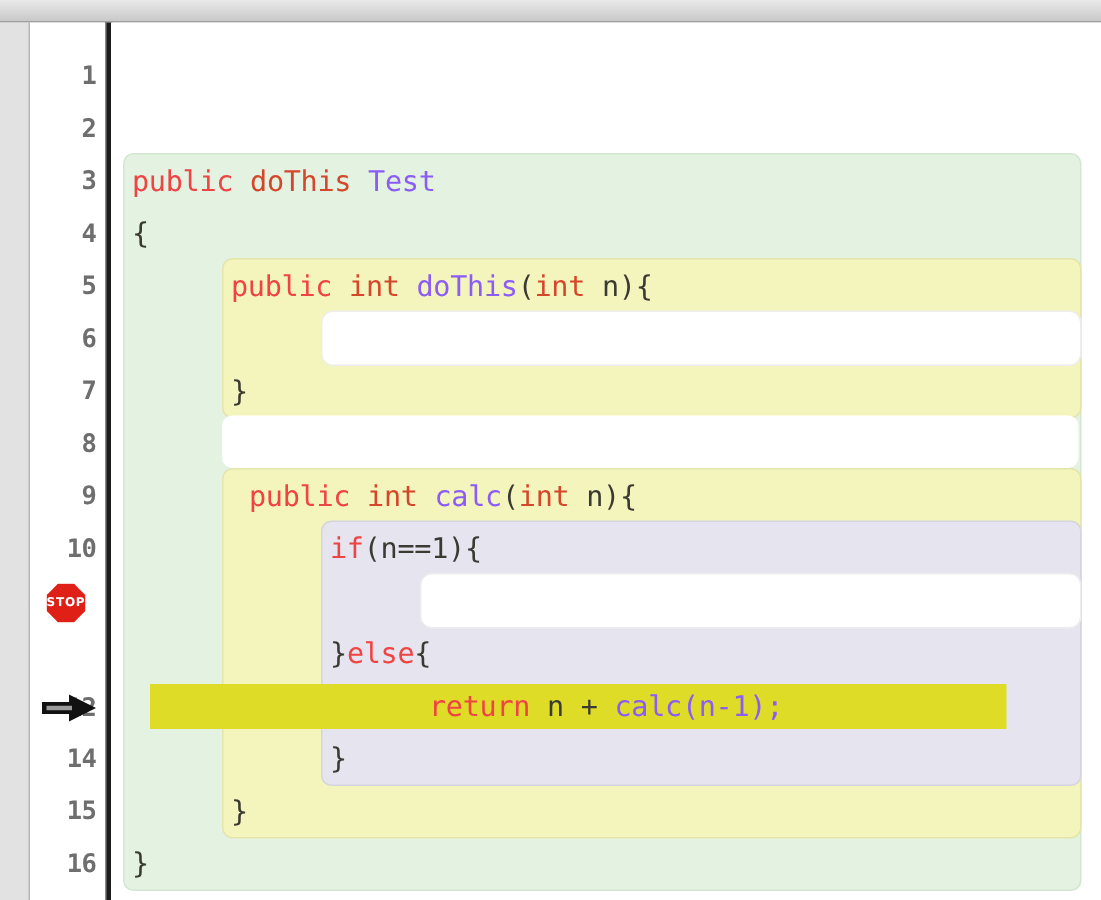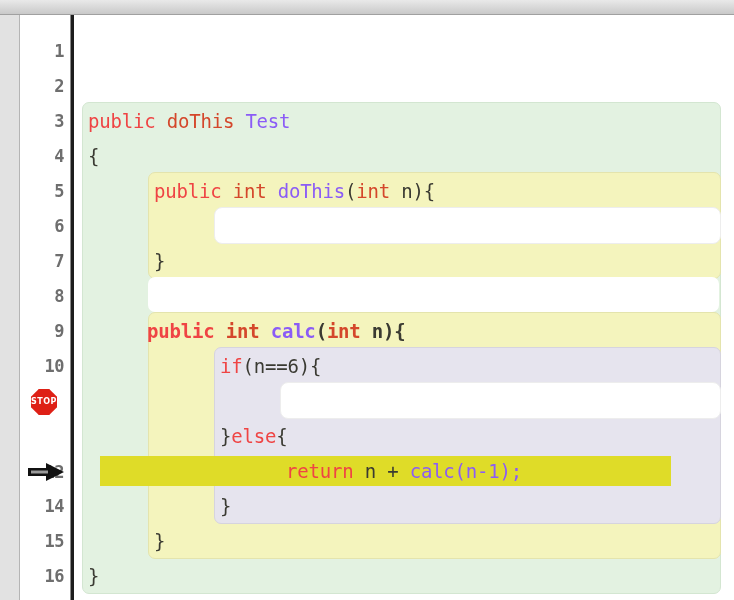--- a/index.html
+++ b/index.html
@@ -203,22 +203,22 @@
       <div class="blk blk-stmt" style="left: 140px; top: 192px; width: 505px; height: 35px;"></div>
       <div class="blk blk-method" style="left: 74px; top: 297px; width: 571px; height: 245px;"></div>
       <div class="blk blk-if" style="left: 140px; top: 332px; width: 505px; height: 175px;"></div>
       <div class="blk blk-stmt" style="left: 206px; top: 367px; width: 439px; height: 35px;"></div>
       <div class="blk" style="left: 74px; top: 262px; width: 571px; height: 35px; background: rgb(255, 255, 255);"></div>
       <div class="exec-hl" style="left: 26px; top: 441px; width: 571px; height: 30px;"></div>
       <div class="row" style="top: 89px; left: 14px;"><span class="kw">public</span><span class="plain"> </span><span class="type">doThis</span><span class="plain"> </span><span class="ident">Test</span></div>
       <div class="row" style="top: 124px; left: 14px;"><span class="plain">{</span></div>
       <div class="row" style="top: 159px; left: 80px;"><span class="kw">public</span><span class="plain"> </span><span class="type">int</span><span class="plain"> </span><span class="ident">doThis</span><span class="plain">(</span><span class="type">int</span><span class="plain"> n){</span></div>
       <div class="row" style="top: 229px; left: 80px;"><span class="plain">}</span></div>
-      <div class="row" style="top: 299px; left: 73px; font-weight: bold;"><span class="kw">public</span><span class="plain"> </span><span class="type">int</span><span class="plain"> </span><span class="ident">calc</span><span class="plain">(</span><span class="type">int</span><span class="plain"> n){</span></div>
-      <div class="row" style="top: 334px; left: 146px;"><span class="kw">if</span><span class="plain">(n==6){</span></div>
+      <div class="row" style="top: 299px; left: 92px;"><span class="kw">public</span><span class="plain"> </span><span class="type">int</span><span class="plain"> </span><span class="ident">calc</span><span class="plain">(</span><span class="type">int</span><span class="plain"> n){</span></div>
+      <div class="row" style="top: 334px; left: 146px;"><span class="kw">if</span><span class="plain">(n==1){</span></div>
       <div class="row" style="top: 404px; left: 146px;"><span class="plain">}</span><span class="kw">else</span><span class="plain">{</span></div>
       <div class="row" style="top: 439px; left: 212px;"><span class="kw">return</span><span class="plain"> n + </span><span class="ident">calc(n-1);</span></div>
       <div class="row" style="top: 474px; left: 146px;"><span class="plain">}</span></div>
       <div class="row" style="top: 509px; left: 80px;"><span class="plain">}</span></div>
       <div class="row" style="top: 544px; left: 14px;"><span class="plain">}</span></div>
     </div>
 
 </div>
 
 </body></html>

